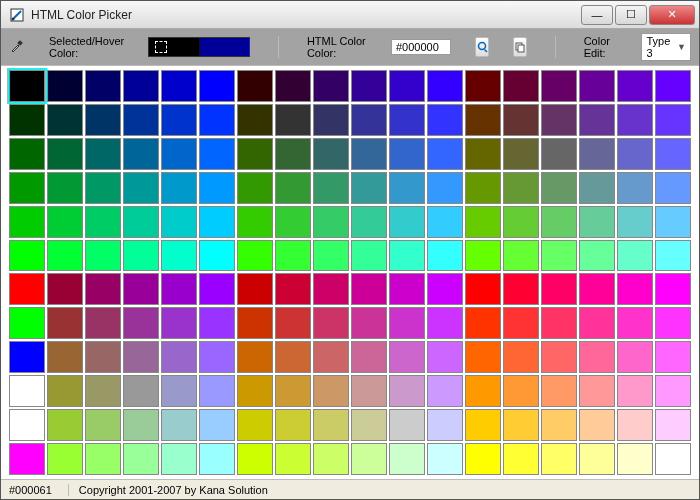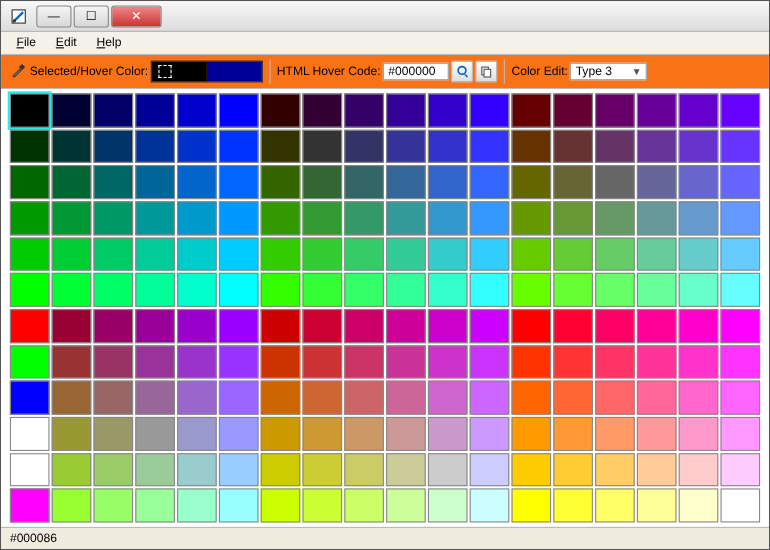--- a/index.html
+++ b/index.html
@@ -7,21 +7,21 @@
 .window { width: 700px; height: 500px; background: #ece9d8; border: 1px solid #555; display: flex; flex-direction: column; }
 .titlebar { height: 28px; background: linear-gradient(#f8f8f8,#dcdcdc); display: flex; align-items: center; padding: 0 4px 0 8px; border-bottom: 1px solid #aaa; }
 .titlebar .icon { width: 16px; height: 16px; margin-right: 6px; display:inline-flex; align-items:center; justify-content:center; }
 .titlebar .title { flex: 1; color: #222; font-size: 12px; }
 .winbtns { display: flex; gap: 0; }
 .winbtn { width: 32px; height: 20px; border: 1px solid #888; background: linear-gradient(#f5f5f5,#d8d8d8); display:flex; align-items:center; justify-content:center; border-radius:3px; margin-left:2px; font-size:11px; }
 .winbtn.close { background: linear-gradient(#e88,#c33); color:#fff; width:46px; }
 .menubar { display:flex; gap:2px; padding:2px 6px; background:#f4f2e8; border-bottom:1px solid #bbb; }
 .menuitem { padding:2px 8px; cursor:default; text-decoration: underline; text-decoration-color: transparent; }
 .menuitem::first-letter { text-decoration: underline; }
-.toolbar { display:flex; align-items:center; gap:2px; padding:4px 8px; background:#f97316; border-bottom:1px solid #bbb; font-size:11px; }
+.toolbar { display:flex; align-items:center; gap:24px; padding:4px 8px; background:#a3a3a3; border-bottom:1px solid #bbb; font-size:11px; }
 .toolbar .sep { width:1px; height:22px; background:#bbb; margin:0 4px; }
 .swatchpair { display:flex; border:1px solid #333; }
 .swatch { width:50px; height:18px; }
 .swatch.sel { background:#000; position:relative; }
 .swatch.sel::after { content:""; position:absolute; left:6px; top:3px; width:10px; height:10px; border:1px dashed #fff; }
 .swatch.hov { background:#000099; }
 .codeinput { border:1px solid #999; padding:1px 4px; width:60px; background:#fff; font-size:11px; }
 .iconbtn { width:20px; height:20px; border:1px solid #bbb; background:linear-gradient(#fff,#ddd); display:inline-flex; align-items:center; justify-content:center; border-radius:2px; font-size:11px; }
 .combo { border:1px solid #999; background:#fff; padding:1px 4px; width:70px; display:flex; justify-content:space-between; align-items:center; }
 .chev { font-size:9px; color:#555; }
@@ -38,47 +38,43 @@
 
 <div class="window">
   <div class="titlebar">
     <span class="icon">
       <svg width="14" height="14" viewBox="0 0 14 14">
           <rect x="1" y="1" width="12" height="12" fill="#fff" stroke="#333"></rect>
           <path d="M3 11 L11 3" stroke="#06c" stroke-width="2"></path>
           <circle cx="3" cy="11" r="1.5" fill="#333"></circle>
         </svg>
     </span>
+    <span class="title">HTML Color Picker</span>
     <div class="winbtns">
       <div class="winbtn">—</div>
       <div class="winbtn">☐</div>
       <div class="winbtn close">✕</div>
     </div>
   </div>
 
-  <div class="menubar">
-    <div class="menuitem">File</div>
-    <div class="menuitem">Edit</div>
-    <div class="menuitem">Help</div>
-  </div>
 
   <div class="toolbar">
     <span class="icon">
       <svg width="16" height="16" viewBox="0 0 16 16">
           <path d="M3 13 L9 7 L10 8 L4 14 Z" fill="#ccc" stroke="#333"></path>
           <rect x="9" y="3" width="4" height="4" fill="#333" transform="rotate(45 11 5)"></rect>
         </svg>
     </span>
     <span>Selected/Hover Color:</span>
     <div class="swatchpair">
       <div class="swatch sel" title="#000000" style="background: rgb(0, 0, 0);"></div>
       <div class="swatch hov" title="#000099" style="background: rgb(0, 0, 153);"></div>
     </div>
     <div class="sep"></div>
-    <span>HTML Hover Code:</span>
+    <span>HTML Color Color:</span>
     <input class="codeinput" value="#000000" style="">
     <span class="iconbtn">
       <svg width="12" height="12" viewBox="0 0 12 12">
           <circle cx="6" cy="5" r="3.5" fill="none" stroke="#06c" stroke-width="1.5"></circle>
           <path d="M8.5 8.5 L11 11" stroke="#06c" stroke-width="1.5"></path>
         </svg>
     </span>
     <span class="iconbtn">
       <svg width="12" height="12" viewBox="0 0 12 12">
           <rect x="2" y="2" width="6" height="7" fill="#fff" stroke="#555"></rect>
@@ -308,15 +304,16 @@
         <div class="cell" title="#FFFF00" style="background: rgb(255, 255, 0);"></div>
         <div class="cell" title="#FFFF33" style="background: rgb(255, 255, 51);"></div>
         <div class="cell" title="#FFFF66" style="background: rgb(255, 255, 102);"></div>
         <div class="cell" title="#FFFF99" style="background: rgb(255, 255, 153);"></div>
         <div class="cell" title="#FFFFCC" style="background: rgb(255, 255, 204);"></div>
         <div class="cell" title="#FFFFFF" style="background: rgb(255, 255, 255);"></div>
       </div>
   </div>
 
   <div class="statusbar">
-    <span class="scell">#000086</span>
+    <span class="scell">#000061</span>
+    <span class="scell">Copyright 2001-2007 by Kana Solution</span>
   </div>
 </div>
 
 </body></html>

